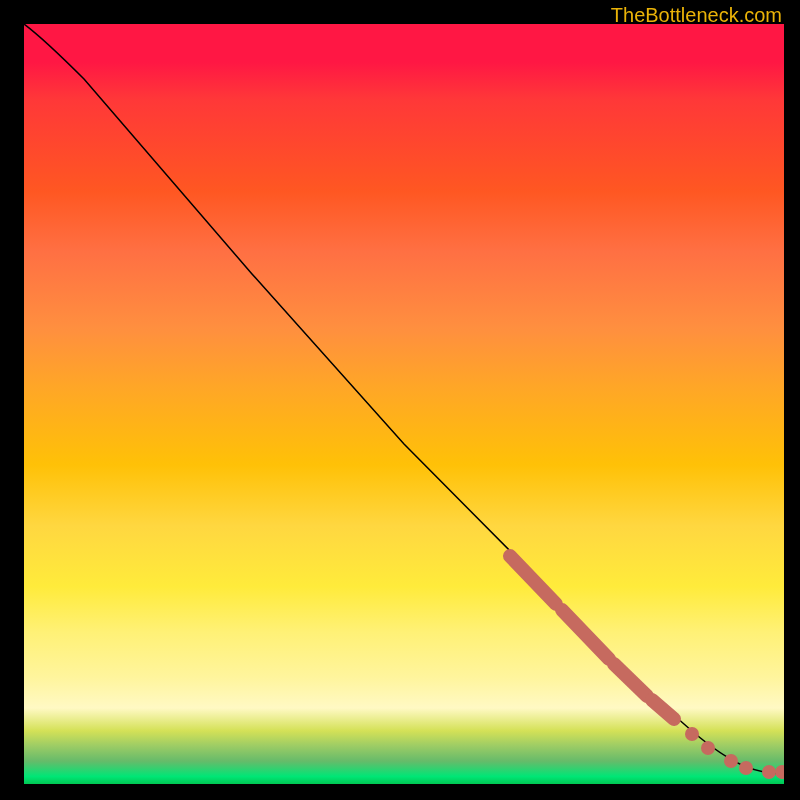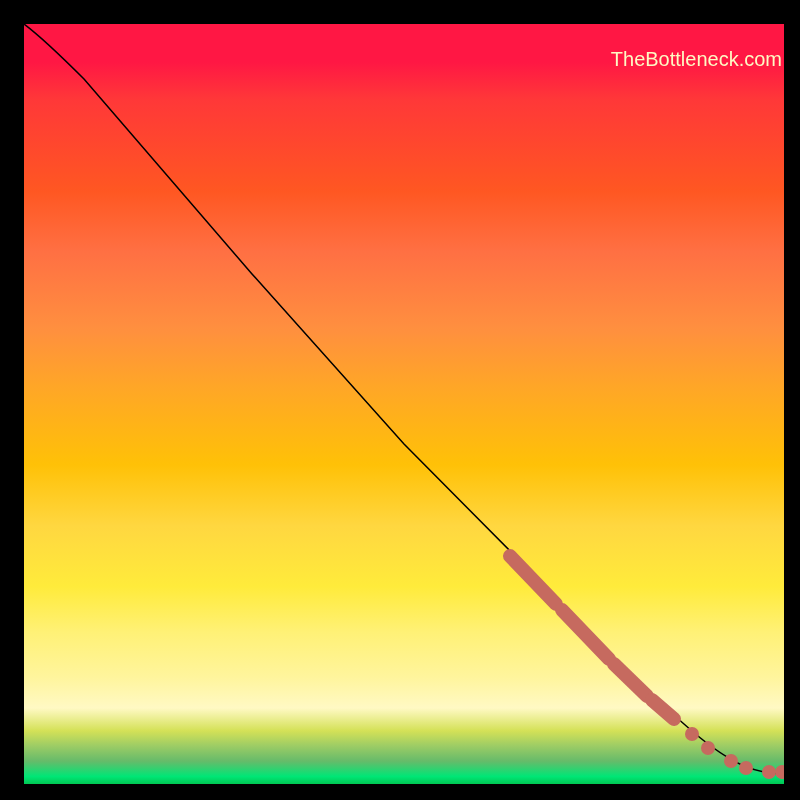--- a/index.html
+++ b/index.html
@@ -1,18 +1,18 @@
 <!DOCTYPE html>
 <html><head>
   <meta charset="utf-8">
   <style>
     * { margin: 0; padding: 0; box-sizing: border-box; }
     body { width: 800px; height: 800px; background: #000; position: relative; font-family: Arial, sans-serif; }
     .container { width: 800px; height: 800px; position: relative; background: #000; }
-    .watermark { position: absolute; top: 4px; right: 18px; color: #fef9c3; font-size: 20px; font-weight: normal; z-index: 10; margin-top: 44px; }
+    .watermark { position: absolute; top: 4px; right: 18px; color: #eab308; font-size: 20px; font-weight: normal; z-index: 10; }
     .plot-area { position: absolute; left: 24px; top: 24px; width: 760px; height: 760px; }
     .gradient-bg { position: absolute; width: 100%; height: 100%; background: linear-gradient(to bottom,
       #ff1744 0%, #ff1744 5%, #ff3838 10%, #ff5722 22%, #ff7043 30%, #ff8f3f 40%, #ffa726 48%,
       #ffc107 58%, #ffd740 66%, #ffeb3b 74%, #fff176 80%, #fff59d 86%, #fff9c4 90%,
       #d4e157 93%, #9ccc65 95%, #66bb6a 97%, #00e676 99%, #00c853 100%); }
     .chart-svg { position: absolute; width: 100%; height: 100%; }
     .curve-line { fill: none; stroke: #000; stroke-width: 1.5; }
     .data-point { fill: #c66a5f; stroke: none; }
     .thick-segment { fill: none; stroke: #c66a5f; stroke-width: 14; stroke-linecap: round; }
   </style>

